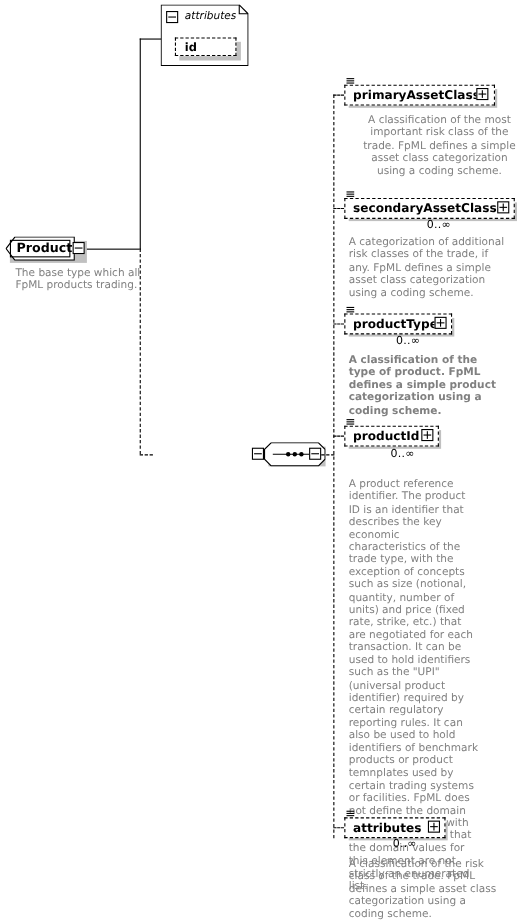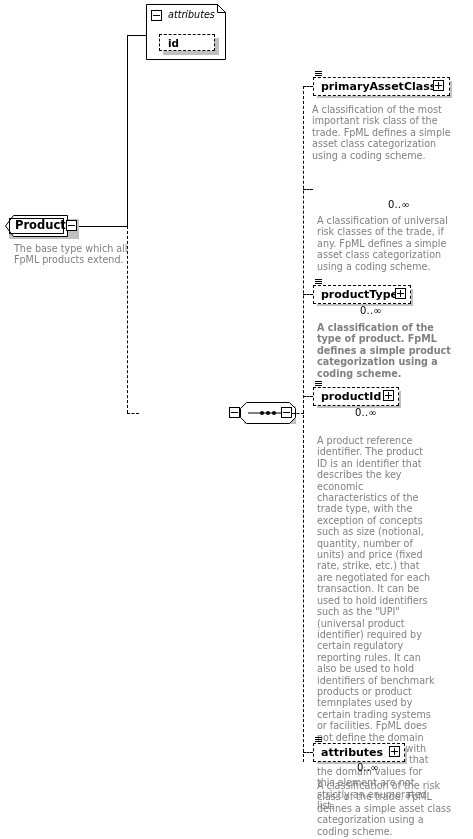--- a/index.html
+++ b/index.html
@@ -263,21 +263,21 @@
 
   <div class="abs product-node">
     <div class="shadow" style="left:4px; top:4px; width:70px; height:20px;"></div>
     <svg class="product-shape" width="72" height="22" viewBox="0 0 72 22">
       <path d="M8.5,0.5 L62.5,0.5 L62.5,21.5 L8.5,21.5 L0.5,11 Z" fill="#ffffff" stroke="#000000" stroke-width="1"></path>
       <rect x="4.5" y="3.5" width="54" height="15" fill="none" stroke="#000000" stroke-width="1"></rect>
     </svg>
     <div class="product-label">Product</div>
     <div class="toggle" style="left:61px; top:5px;"></div>
   </div>
-  <div class="desc" style="left:14px; top:243px; width:120px;">The base type which all FpML products extend.</div>
+  <div class="desc" style="left:14px; top:243px; width:120px;">The base type which all FpML products trading.</div>
 
   <div class="toggle" style="left:229px; top:407px;"></div>
   <div class="abs hline-solid" style="left:240px; top:413px; width:6px;"></div>
 
   <div class="seq-node">
     <div class="shadow" style="left:4px; top:4px; width:52px; height:18px;"></div>
     <svg width="56" height="22" viewBox="0 0 56 22" class="abs" style="left:0;top:0;">
       <path d="M6.5,0.5 L49.5,0.5 L55.5,6.5 L55.5,15.5 L49.5,21.5 L6.5,21.5 L0.5,15.5 L0.5,6.5 Z" fill="#ffffff" stroke="#000000" stroke-width="1"></path>
       <line x1="8" y1="11" x2="48" y2="11" stroke="#000000" stroke-width="1"></line>
       <circle cx="22" cy="11" r="2" fill="#000000"></circle>
@@ -295,25 +295,36 @@
     <div class="elem-shadow" style="left:4px; top:4px; width:135px; height:17px;"></div>
     <div class="elem-rect"></div>
     <div class="elem-glyph">
         <i></i>
         <i></i>
         <i></i>
       </div>
     <div class="elem-label">primaryAssetClass</div>
     <div class="toggle plus" style="left:120px; top:3px;"></div>
   </div>
-  <div class="desc" style="left:312px; top:104px; width:139px;">A classification of the most important risk class of the trade. FpML defines a simple asset class categorization using a coding scheme.</div>
+  <div class="desc" style="left:330px; top:104px; width:139px;text-align:center;">A classification of the most important risk class of the trade. FpML defines a simple asset class categorization using a coding scheme.</div>
 
   <div class="abs hline-dash" style="left:303px; top:189px; width:10px;"></div>
+  <div class="elem" style="left:313px; top:180px; width:155px; height:19px;">
+    <div class="elem-shadow" style="left:4px; top:4px; width:153px; height:17px;"></div>
+    <div class="elem-rect"></div>
+    <div class="elem-glyph">
+        <i></i>
+        <i></i>
+        <i></i>
+      </div>
+    <div class="elem-label">secondaryAssetClass</div>
+    <div class="toggle plus" style="left:139px; top:3px;"></div>
+  </div>
   <div class="card" style="left:388px; top:199px;">0..∞</div>
-  <div class="desc" style="left:317px; top:215px; width:144px;">A classification of universal risk classes of the trade, if any. FpML defines a simple asset class categorization using a coding scheme.</div>
+  <div class="desc" style="left:317px; top:215px; width:144px;">A categorization of additional risk classes of the trade, if any. FpML defines a simple asset class categorization using a coding scheme.</div>
 
   <div class="abs hline-dash" style="left:303px; top:294px; width:10px;"></div>
   <div class="elem" style="left:313px; top:285px; width:98px; height:19px;">
     <div class="elem-shadow" style="left:4px; top:4px; width:96px; height:17px;"></div>
     <div class="elem-rect"></div>
     <div class="elem-glyph">
         <i></i>
         <i></i>
         <i></i>
       </div>

